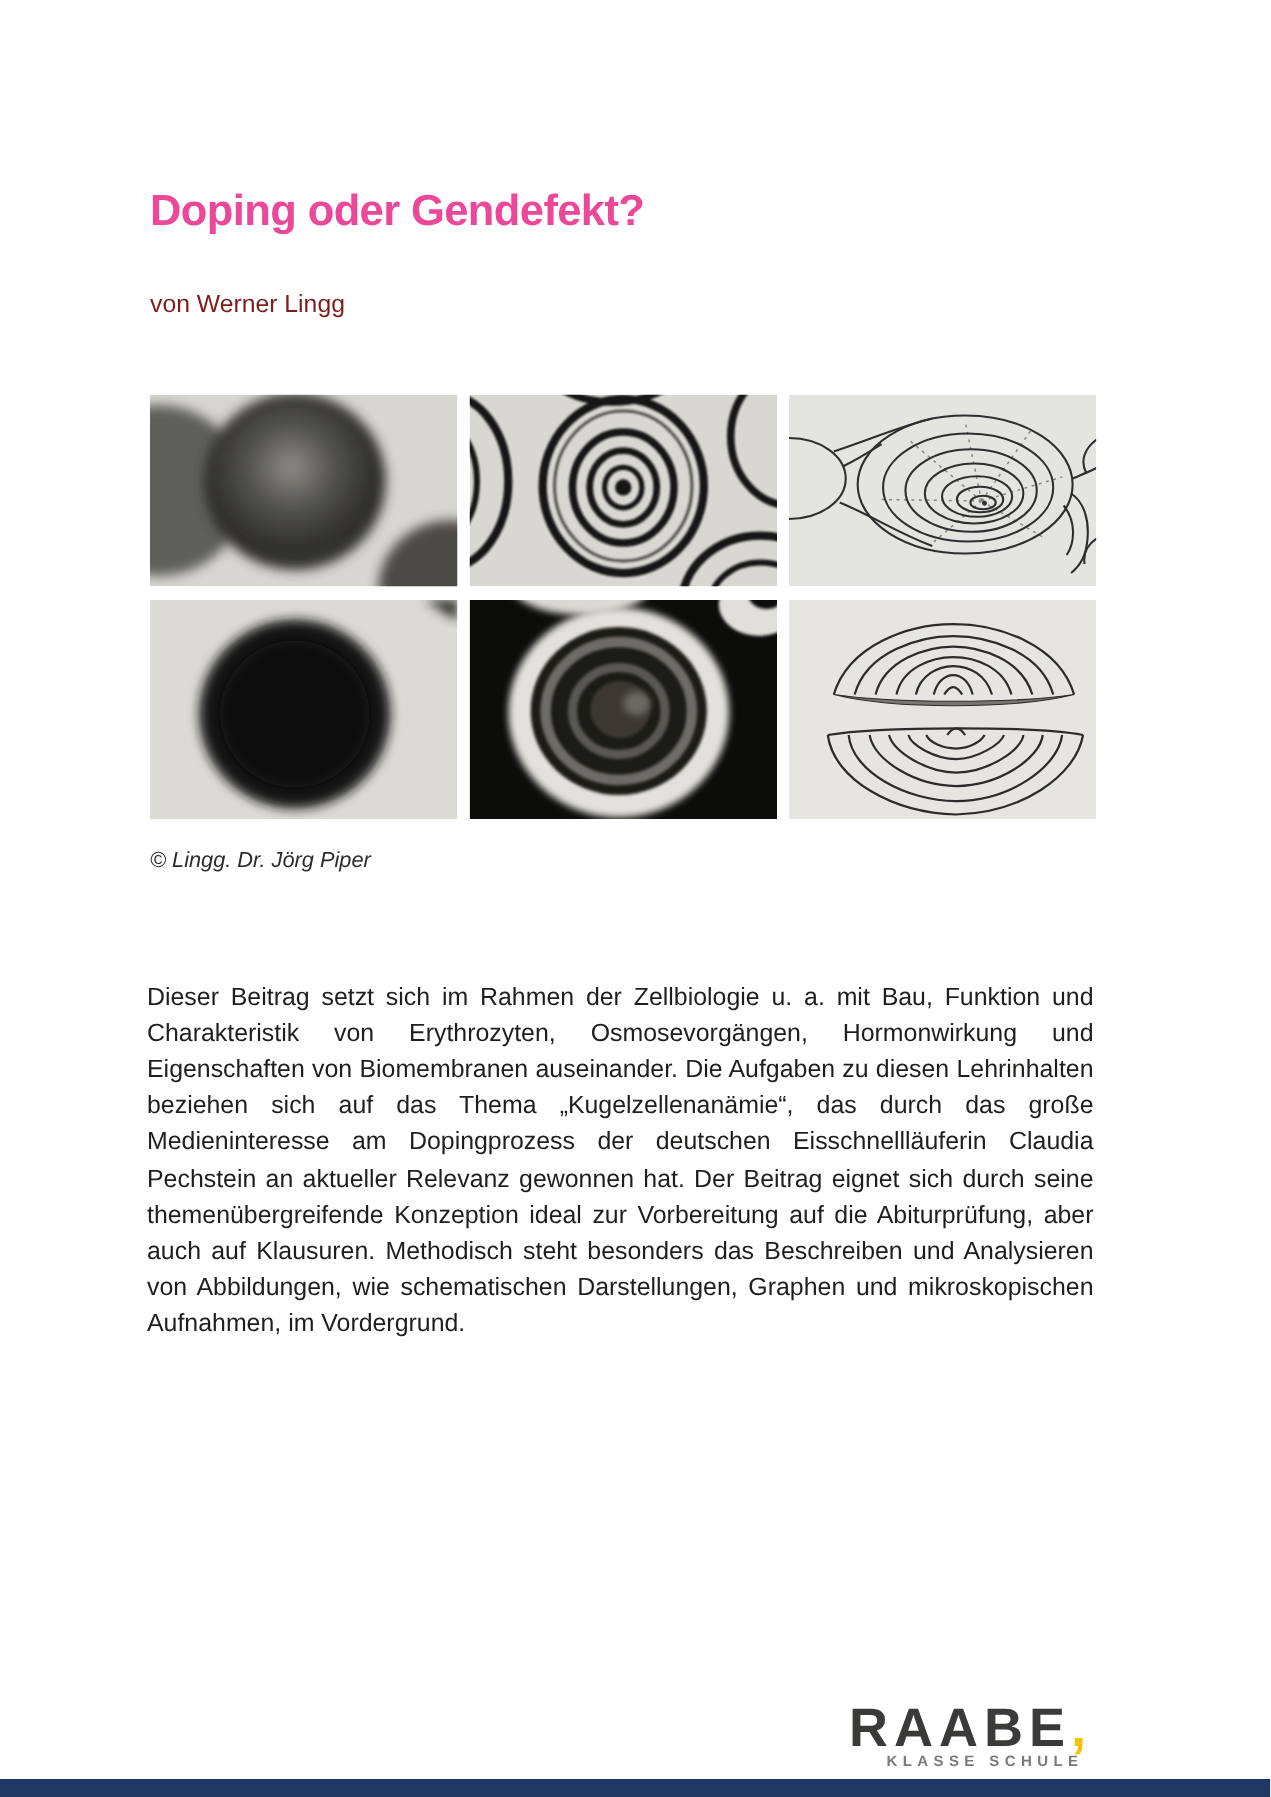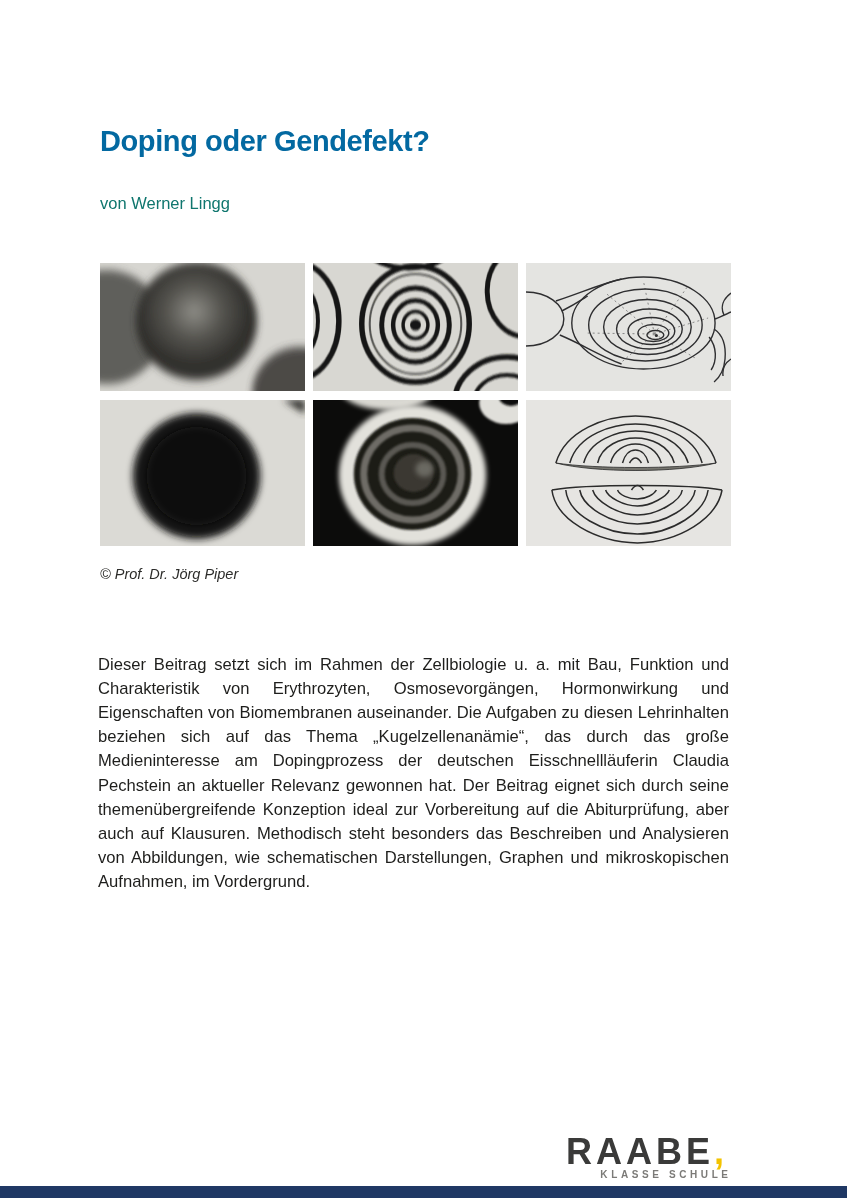--- a/index.html
+++ b/index.html
@@ -7,25 +7,25 @@
     position:relative;
     width:847px;height:1198px;
     margin:0 auto;
     background:#ffffff;
     overflow:hidden;
     font-family:"Liberation Sans","DejaVu Sans",sans-serif;
     color:#1d1d1b;
   }
   .title{
     position:absolute;left:100px;top:106px;width:640px;
-    font-size:29px;font-weight:700;letter-spacing:-0.4px;color:#0369a1;
+    font-size:29px;font-weight:700;letter-spacing:-0.4px;color:#ec4899;
   }
   .author{
     position:absolute;left:100px;top:194px;width:400px;
-    font-size:16.5px;color:#0f766e;
+    font-size:16.5px;color:#7f1d1d;
   }
   .figure-grid{
     position:absolute;left:100px;top:263px;width:631px;
     display:grid;
     grid-template-columns:205px 205px 205px;
     grid-template-rows:128px 146px;
     column-gap:8px;row-gap:9px;
   }
   .panel{position:relative;overflow:hidden;}
   .panel svg{display:block;width:100%;height:100%;}
@@ -42,21 +42,20 @@
   }
   .logo-brand{
     font-size:36px;font-weight:700;letter-spacing:4px;line-height:32px;
     color:#3a3a39;white-space:nowrap;
   }
   .logo-comma{color:#f3c300;font-weight:700;}
   .logo-tagline{
     margin-top:1px;padding-left:25px;
     font-size:10px;font-weight:700;letter-spacing:3.6px;color:#7b7a77;
     white-space:nowrap;
-    text-align:center;
   }
   .footer-bar{
     position:absolute;left:0;right:0;bottom:0;height:12px;
     background:#1f3864;
   }
 </style>
 </head>
 <body>
 
 <div class="page">
@@ -205,21 +204,21 @@
           <path d="M67,90 C70,101 92,115 112,115 C133,115 156,100 157,90"></path>
           <path d="M80,90 C82,97 98,106 112,106 C126,106 142,96 144,90"></path>
           <path d="M92,90 C94,95 103,99 112,99 C121,99 129,94 131,90"></path>
           <path d="M106,90 Q112,81 118,90"></path>
         </g>
       </svg>
     </div>
 
   </div>
 
-  <div class="caption">© Prof. Dr. Jörg Piper</div>
+  <div class="caption">© Lingg. Dr. Jörg Piper</div>
 
   <p class="body-text">Dieser Beitrag setzt sich im Rahmen der Zellbiologie u. a. mit Bau, Funktion und Charakteristik von Erythrozyten, Osmosevorgängen, Hormonwirkung und Eigenschaften von Biomembranen auseinander. Die Aufgaben zu diesen Lehrinhalten beziehen sich auf das Thema „Kugelzellenanämie“, das durch das große Medieninteresse am Dopingprozess der deutschen Eisschnellläuferin Claudia Pechstein an aktueller Relevanz gewonnen hat. Der Beitrag eignet sich durch seine themenübergreifende Konzeption ideal zur Vorbereitung auf die Abiturprüfung, aber auch auf Klausuren. Methodisch steht besonders das Beschreiben und Analysieren von Abbildungen, wie schematischen Darstellungen, Graphen und mikroskopischen Aufnahmen, im Vordergrund.</p>
 
   <div class="logo">
     <div class="logo-brand"><span>RAABE</span><span class="logo-comma">,</span></div>
     <div class="logo-tagline">KLASSE SCHULE</div>
   </div>
 
   <div class="footer-bar"></div>
 

